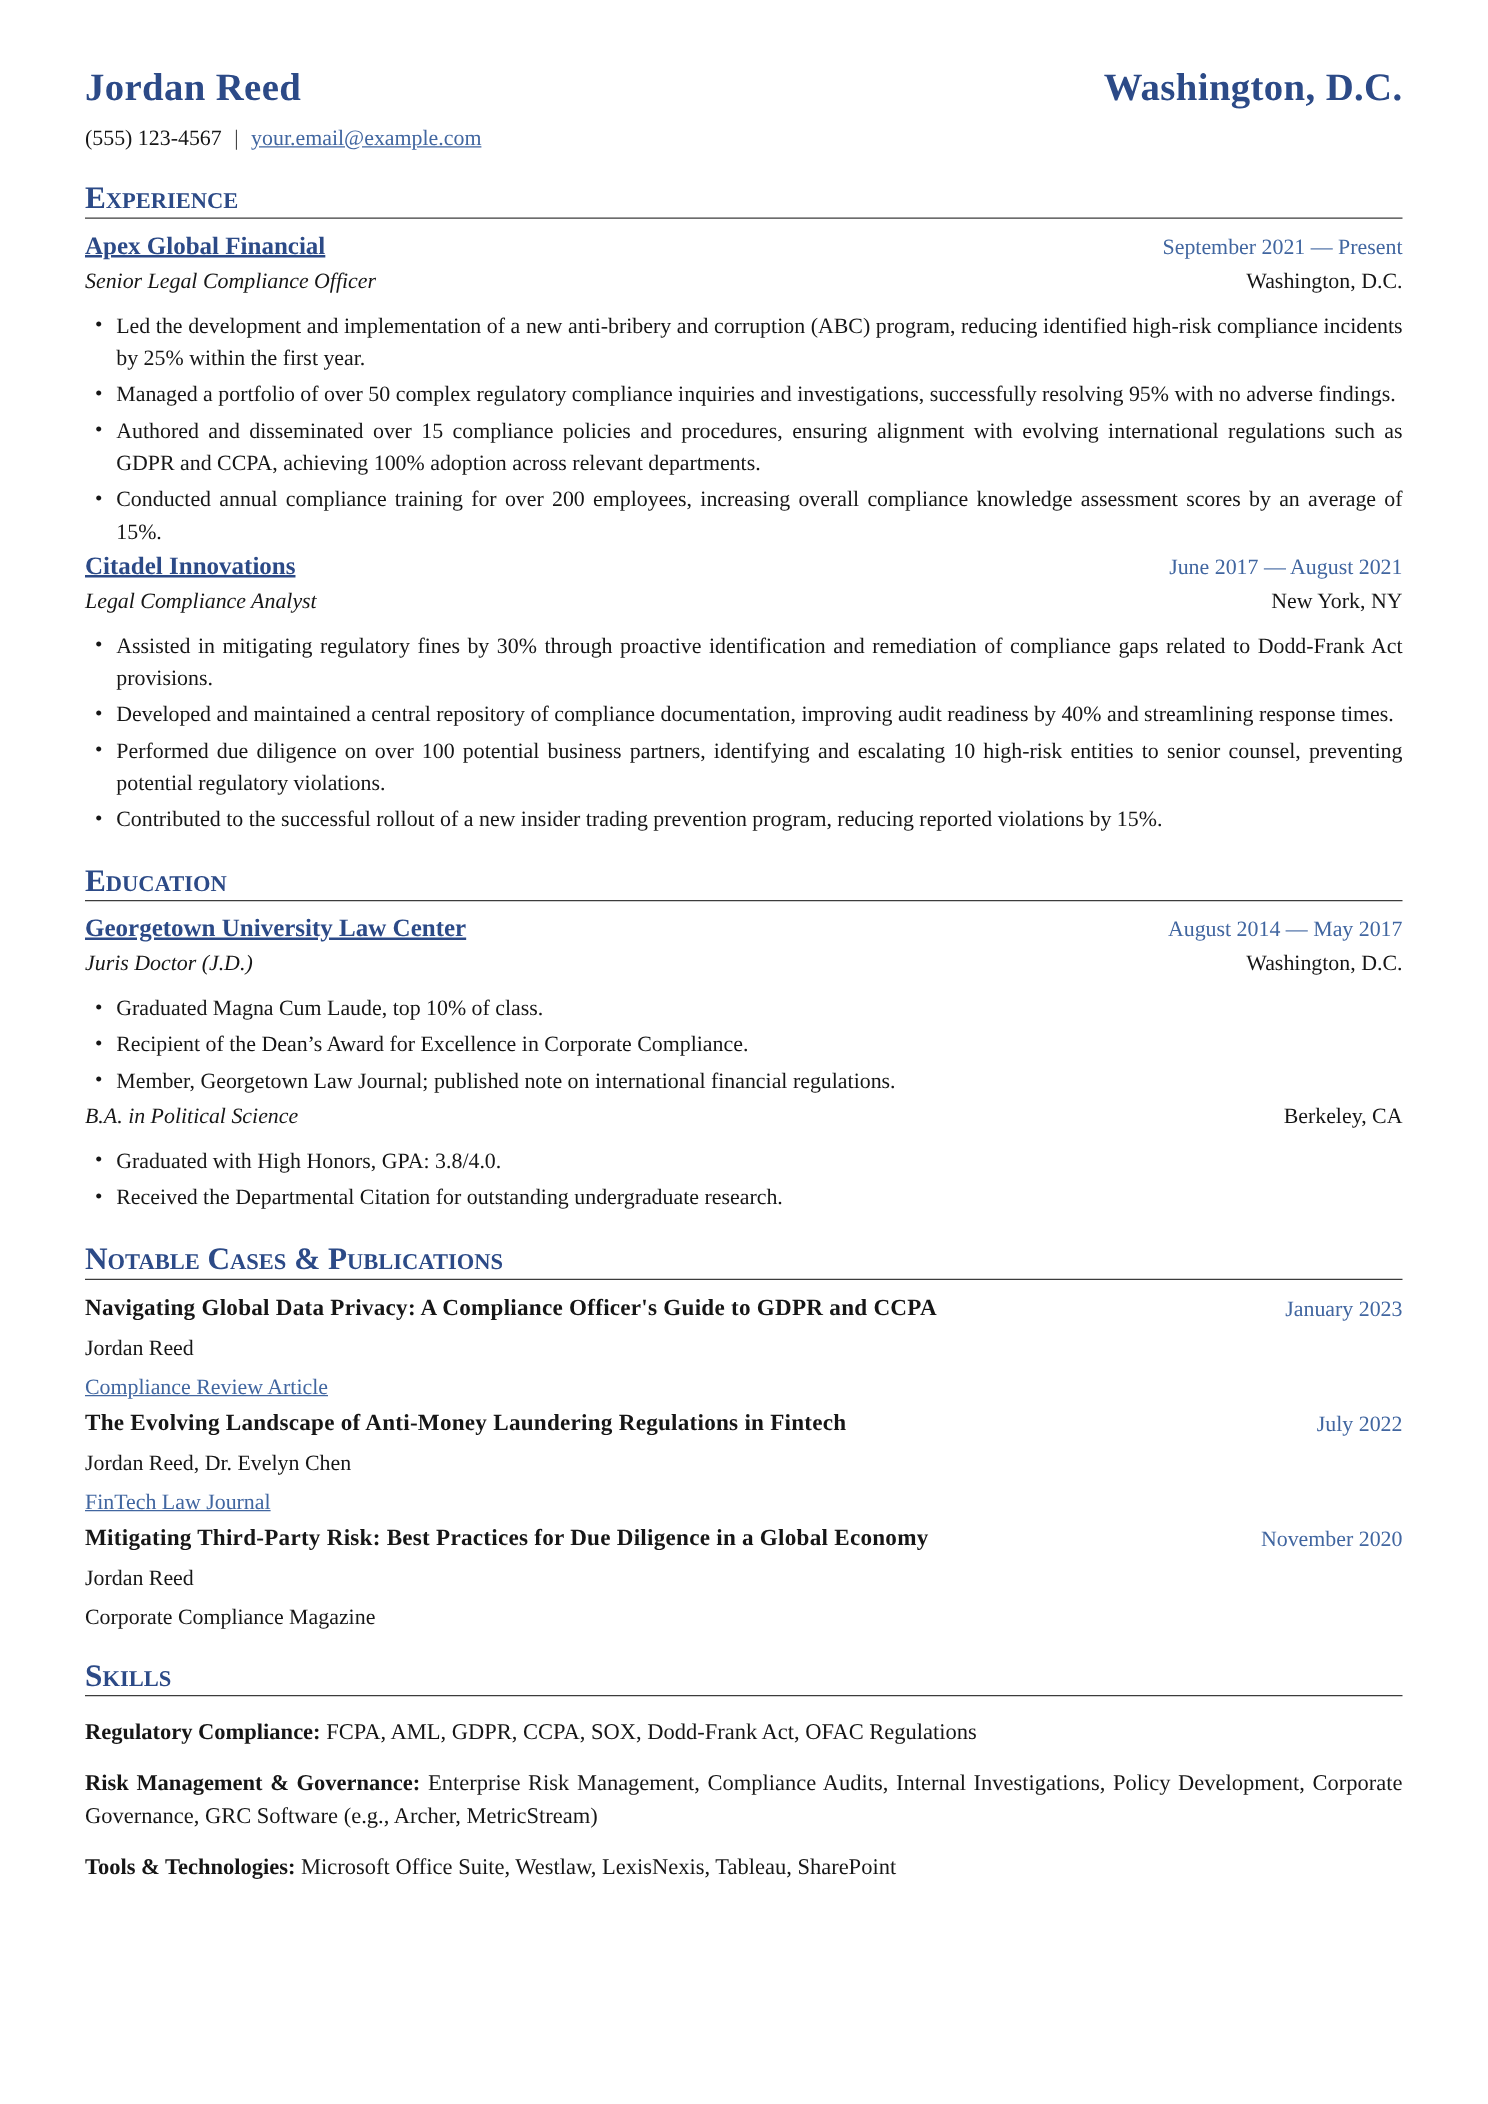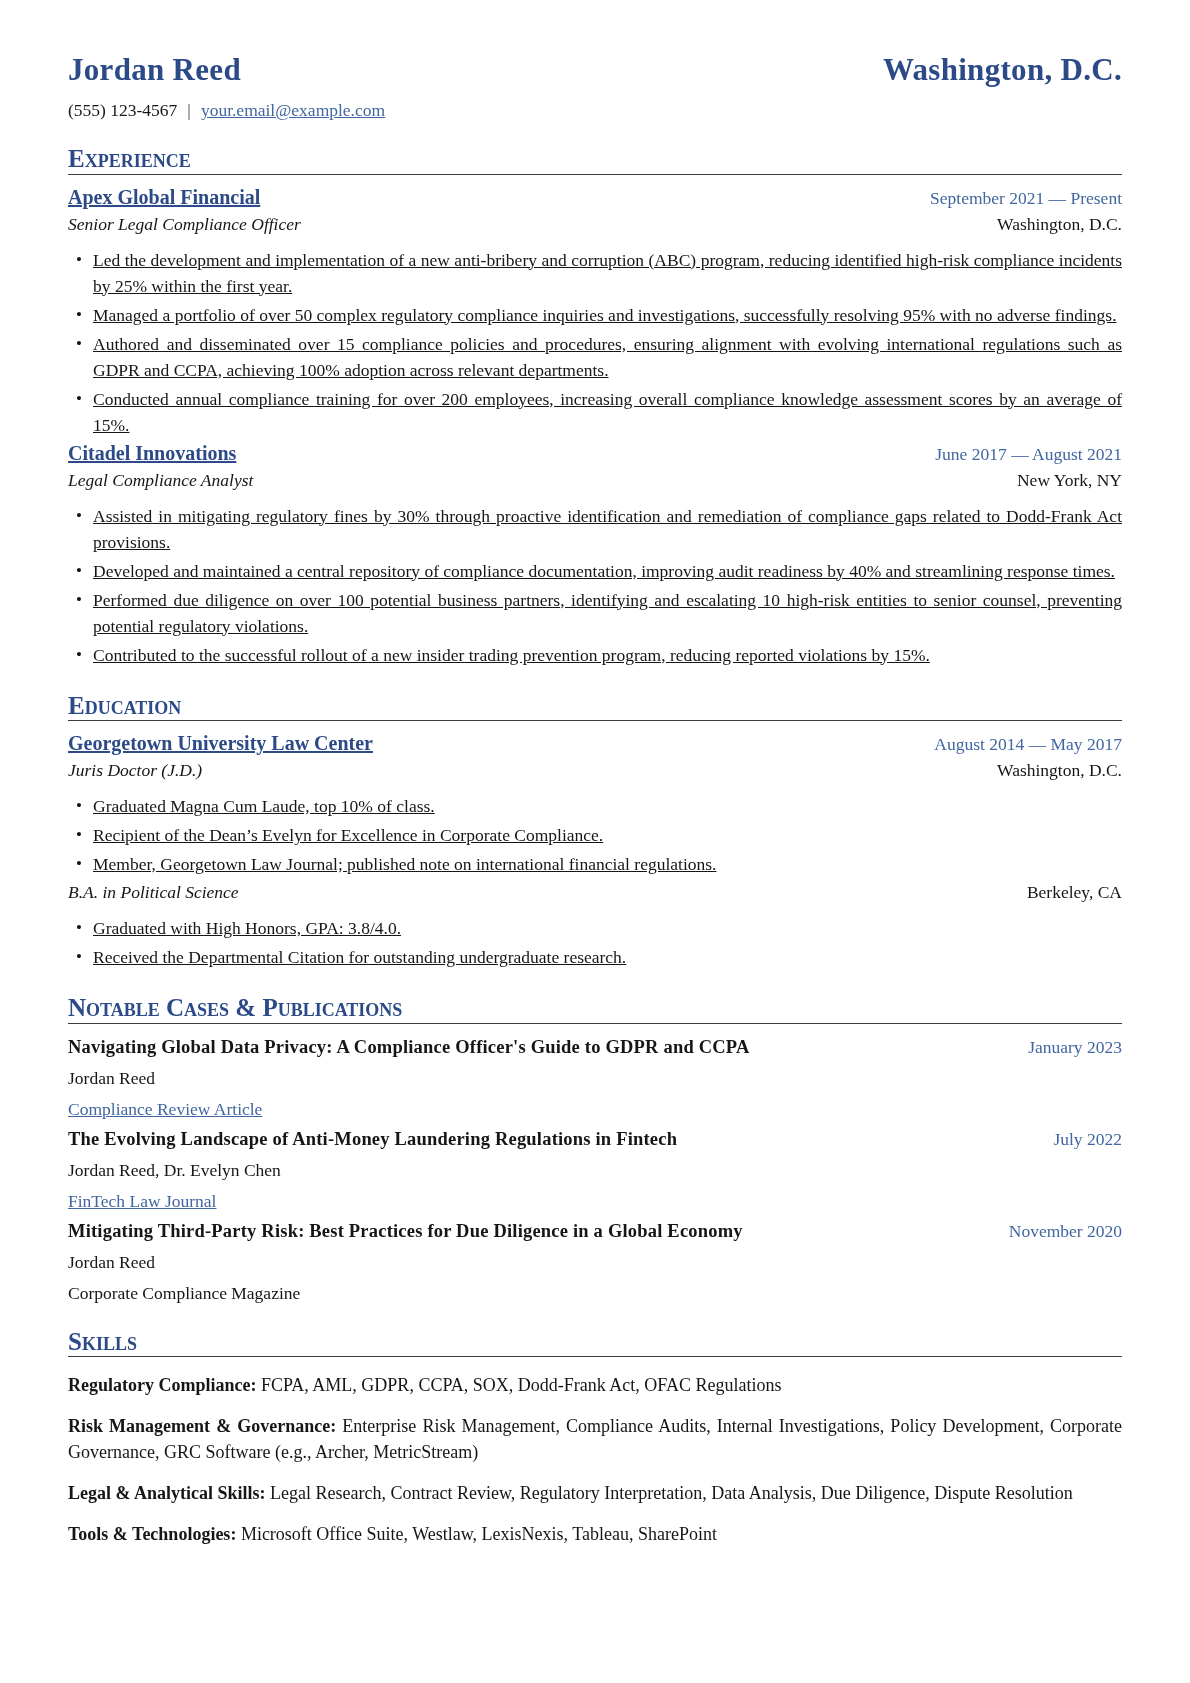--- a/index.html
+++ b/index.html
@@ -81,21 +81,20 @@
     margin: 12px 0 2px 0;
     padding-left: 25px;
     list-style: none;
   }
   ul.bullets li {
     position: relative;
     font-size: 17.5px;
     line-height: 26px;
     text-align: justify;
     margin-bottom: 3px;
-    text-decoration: underline;
   }
   ul.bullets li::before {
     content: "\2022";
     position: absolute;
     left: -17px;
     font-size: 17px;
   }
 
   
   .pub-head {
@@ -176,21 +175,21 @@
     <div class="entry-head">
       <a class="entry-title">Georgetown University Law Center</a>
       <span class="entry-date">August 2014 — May 2017</span>
     </div>
     <div class="entry-sub">
       <span class="entry-role">Juris Doctor (J.D.)</span>
       <span>Washington, D.C.</span>
     </div>
     <ul class="bullets">
       <li>Graduated Magna Cum Laude, top 10% of class.</li>
-      <li>Recipient of the Dean’s Evelyn for Excellence in Corporate Compliance.</li>
+      <li>Recipient of the Dean’s Award for Excellence in Corporate Compliance.</li>
       <li>Member, Georgetown Law Journal; published note on international financial regulations.</li>
     </ul>
   </div>
 
   <div>
     <div class="entry-sub">
       <span class="entry-role">B.A. in Political Science</span>
       <span>Berkeley, CA</span>
     </div>
     <ul class="bullets">
@@ -232,21 +231,17 @@
 
   <div class="skill-line">
     <span class="skill-label">Regulatory Compliance:</span>
     <span>FCPA, AML, GDPR, CCPA, SOX, Dodd-Frank Act, OFAC Regulations</span>
   </div>
   <div class="skill-line">
     <span class="skill-label">Risk Management &amp; Governance:</span>
     <span>Enterprise Risk Management, Compliance Audits, Internal Investigations, Policy Development, Corporate Governance, GRC Software (e.g., Archer, MetricStream)</span>
   </div>
   <div class="skill-line">
-    <span class="skill-label">Legal &amp; Analytical Skills:</span>
-    <span>Legal Research, Contract Review, Regulatory Interpretation, Data Analysis, Due Diligence, Dispute Resolution</span>
-  </div>
-  <div class="skill-line">
     <span class="skill-label">Tools &amp; Technologies:</span>
     <span>Microsoft Office Suite, Westlaw, LexisNexis, Tableau, SharePoint</span>
   </div>
 
 </div>
 
 </body></html>

